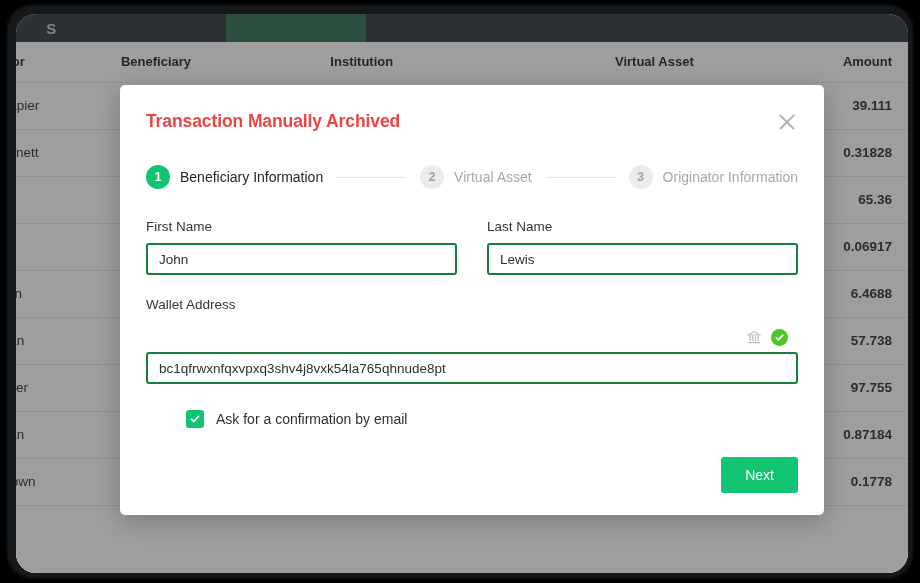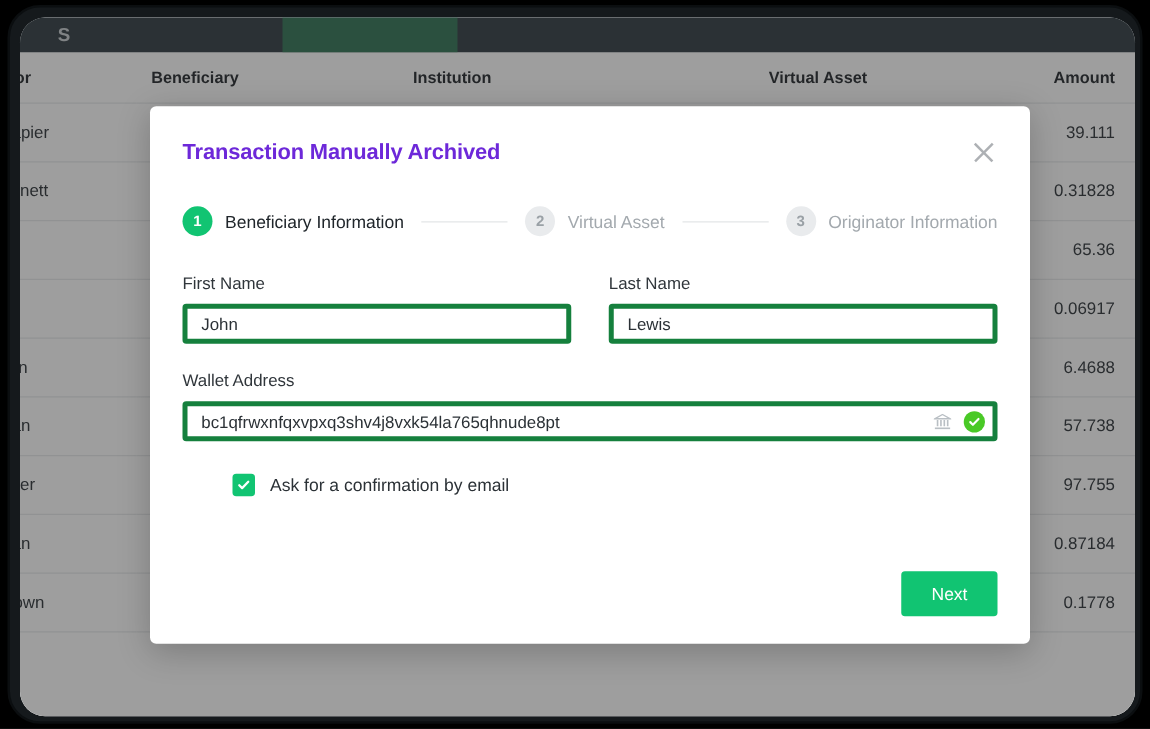--- a/index.html
+++ b/index.html
@@ -73,21 +73,21 @@
     font-weight: bold;
     font-size: 13px;
     height: 40px;
     color: #1f2428;
   }
   .col-a { width: 148px; }
   .col-b { width: 195px; }
   .col-c { width: 265px; }
   .col-d { width: 180px; }
   .col-e { width: 104px; }
-  .amount-cell { text-align: right !important; padding-right: 16px !important; }
+  .amount-cell { text-align: right !important; padding-right: 16px !important; font-weight: bold; }
 
   .asset { display: flex; align-items: center; gap: 9px; }
   .btc-icon {
     width: 23px; height: 23px; border-radius: 50%;
     background: #b5751e;
     color: #fff; font-size: 14px; font-weight: bold;
     display: flex; align-items: center; justify-content: center;
     flex: 0 0 auto;
   }
   .asset-name { text-decoration: underline; color: #2b3136; font-size: 13.5px; }
@@ -109,21 +109,21 @@
     width: 704px; height: 430px;
     background: #fff;
     border-radius: 5px;
     box-shadow: 0 6px 26px rgba(0,0,0,.22);
     padding: 26px 26px 0 26px;
   }
   .modal-head {
     display: flex; align-items: flex-start; justify-content: space-between;
   }
   .modal-title {
-    font-size: 17.5px; font-weight: bold; color: #6d28d9;
+    font-size: 17.5px; font-weight: bold; color: #ef4444;
     letter-spacing: -.1px;
   }
   .close-btn {
     width: 22px; height: 22px; position: relative;
     cursor: pointer; opacity: .55;
   }
   .close-btn::before, .close-btn::after {
     content: ""; position: absolute; left: 1px; top: 10px;
     width: 20px; height: 1.6px; background: #6b7177;
   }
@@ -154,28 +154,28 @@
   .field { flex: 1 1 0; }
   .field.full { width: 100%; }
   .field-label {
     display: block;
     font-size: 13.5px; color: #30363b;
     margin-bottom: 9px;
   }
   .input-wrap { position: relative; }
   .input {
     width: 100%; height: 32px;
-    border: 4px solid #15803d; border-radius: 3px;
+    border: 2px solid #15803d; border-radius: 3px;
     background: #fff;
     font-family: "Liberation Sans", sans-serif;
     font-size: 13.5px; color: #2b3136;
     padding: 0 11px;
     outline: none;
   }
-  .input.with-icons { padding-right: 66px; }
+  .input.with-icons { padding-right: 66px; margin-top: 31px; }
   .field-icons {
     position: absolute; right: 10px; top: 0; height: 32px;
     display: flex; align-items: center; gap: 10px;
   }
   .bank-icon { width: 14px; height: 13px; display: block; }
   .verified-badge {
     width: 17px; height: 17px; border-radius: 50%;
     background: #49c926;
     display: flex; align-items: center; justify-content: center;
   }

